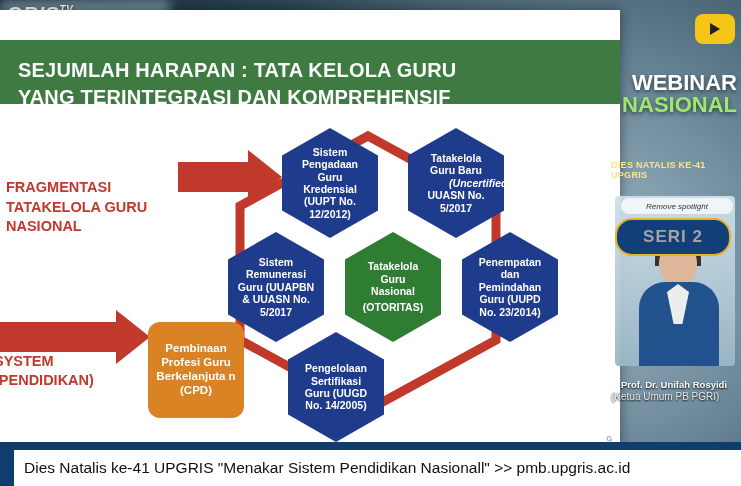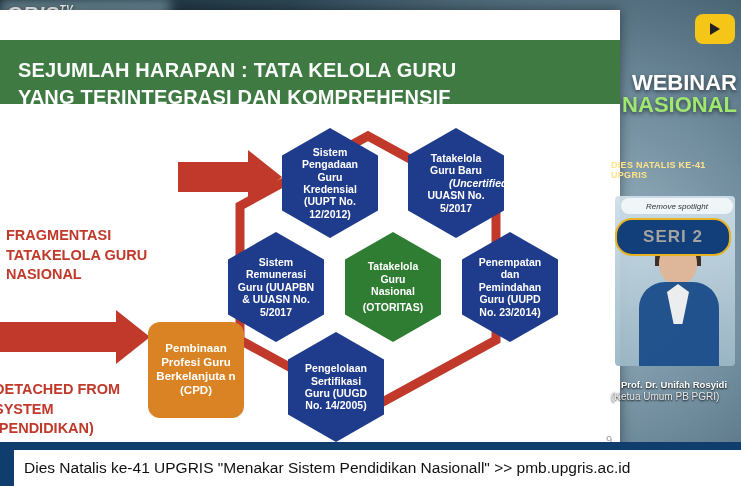--- a/index.html
+++ b/index.html
@@ -65,21 +65,21 @@
     border-left:34px solid #c0392b;
   }
   #arrow1{left:178px;top:140px;width:104px;height:54px;}
   #arrow1 .tail{width:72px;}
   #arrow1 .head{left:70px;}
   #arrow2{left:0px;top:300px;width:150px;height:54px;}
   #arrow2 .tail{width:118px;}
   #arrow2 .head{left:116px;}
 
   .left-text{
-    position:absolute;color:#c0392b;font-weight:bold;font-size:14.5px;line-height:1.35;margin-top:48px;
+    position:absolute;color:#c0392b;font-weight:bold;font-size:14.5px;line-height:1.35;
   }
   #leftText1{left:6px;top:168px;width:180px;}
   #leftText2{left:-6px;top:322px;width:130px;}
 
   
   .hex{
     position:absolute;width:96px;height:110px;
     display:flex;align-items:center;justify-content:center;
     text-align:center;color:#ffffff;font-weight:bold;
     font-size:10.5px;line-height:1.18;

